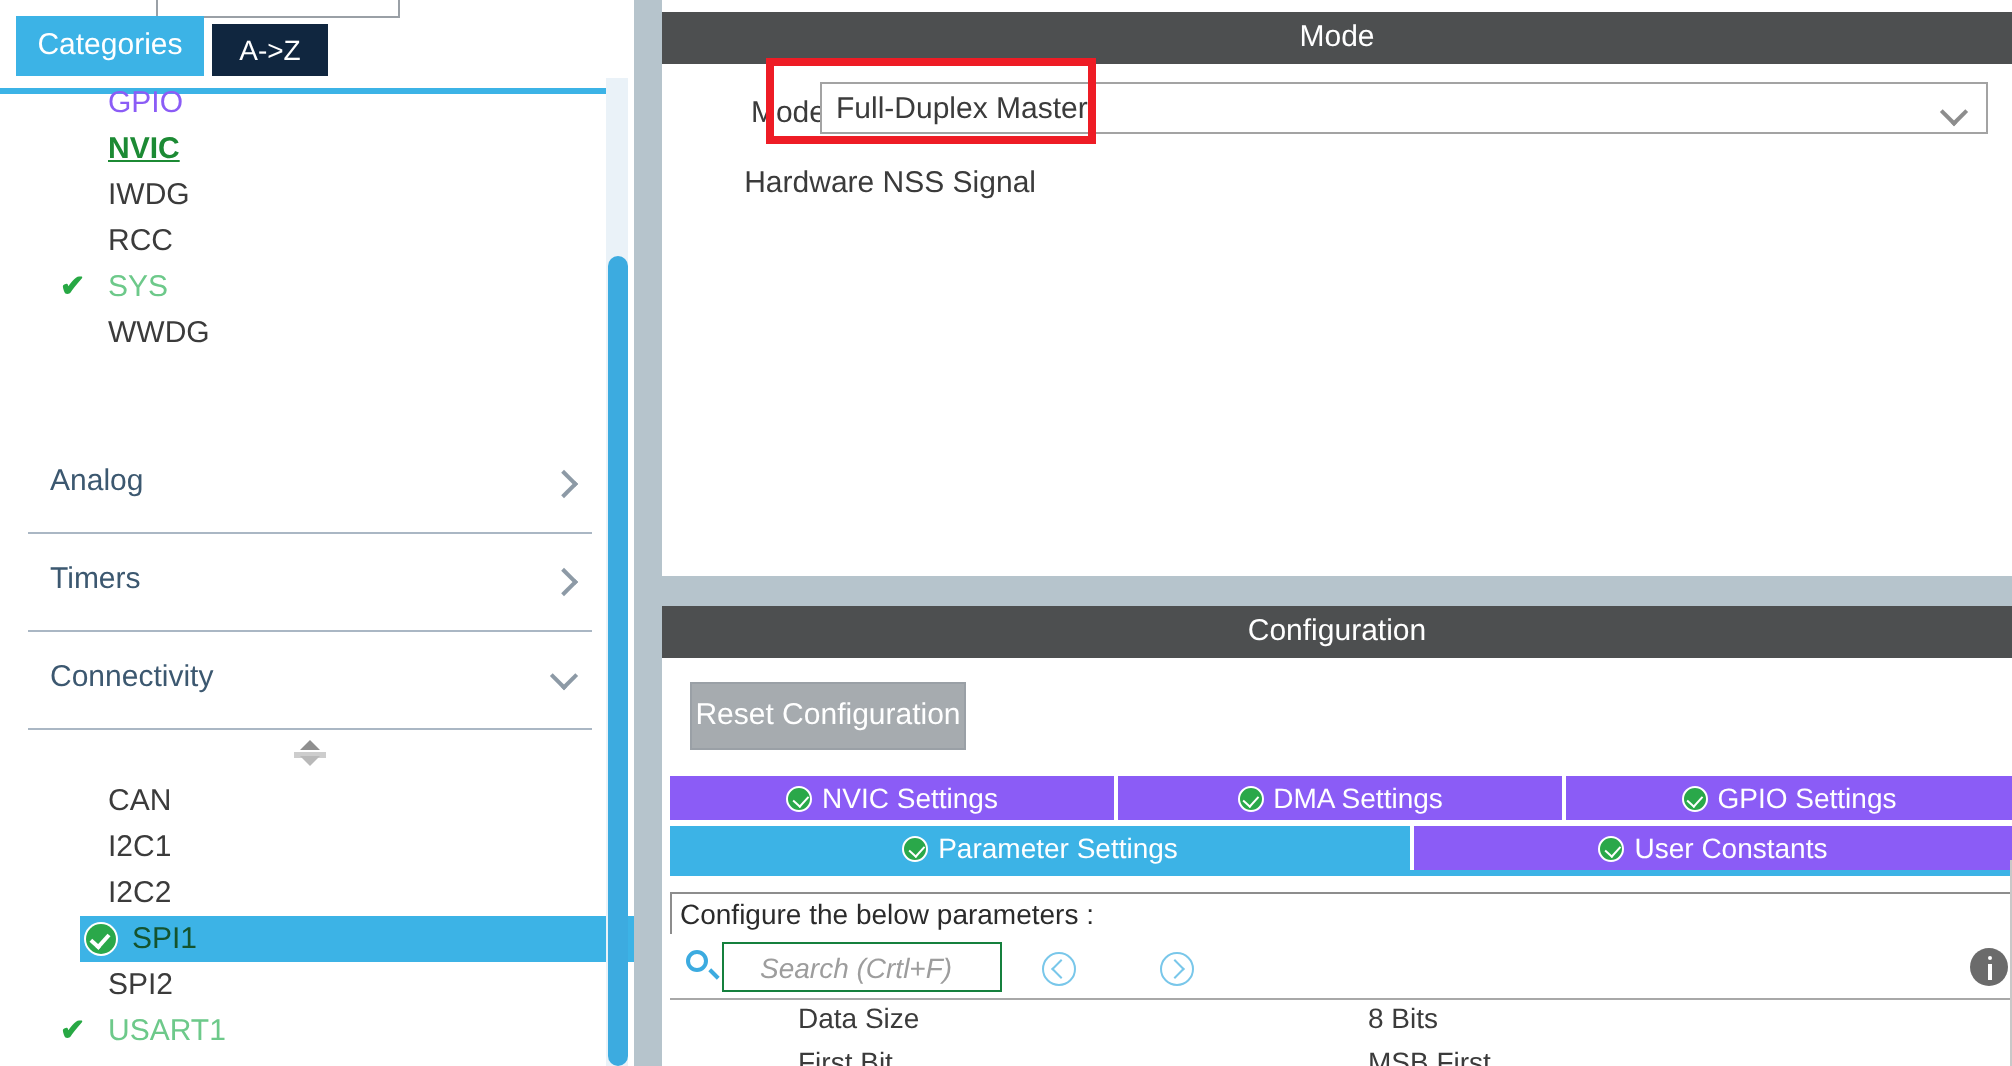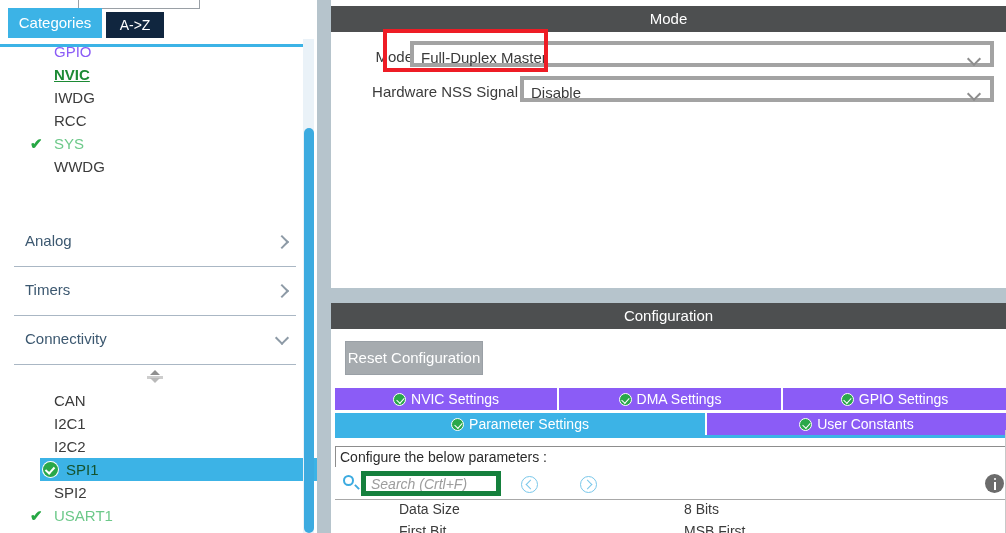--- a/index.html
+++ b/index.html
@@ -111,21 +111,21 @@
   .panel-header {
     position: absolute; left: 0; width: 675px; height: 26px;
     background: #4d4f50; color: #ffffff;
     font-size: 15px; line-height: 26px; text-align: center;
   }
 
   .field-label {
     position: absolute; font-size: 15px; color: #3b3b3b; text-align: right;
   }
   .combo {
-    position: absolute; height: 26px; border: 4px solid #a3a3a3; background: #ffffff;
+    position: absolute; height: 26px; border: 1px solid #a3a3a3; background: #ffffff;
   }
   .combo .val {
     position: absolute; left: 7px; top: 0; height: 26px; line-height: 26px;
     font-size: 15px; color: #3b3b3b; white-space: nowrap;
   }
   .combo .cb-chev { position: absolute; right: 10px; top: 9px; width: 12px; height: 8px; }
   .combo .cb-chev::before {
     content: ""; position: absolute; left: 1px; top: 0; width: 8px; height: 8px;
     border: solid #8d8d8d; border-width: 0 2px 2px 0; transform: rotate(45deg);
   }
@@ -175,23 +175,23 @@
   .mag {
     position: absolute; left: 8px; top: 8px; width: 11px; height: 11px;
     border: 2px solid #3cabe0; border-radius: 50%;
   }
   .mag::after {
     content: ""; position: absolute; left: 9px; top: 9px; width: 6px; height: 2px;
     background: #3cabe0; transform: rotate(45deg);
   }
   .search-input {
     position: absolute; left: 26px; top: 4px; width: 140px; height: 25px;
-    border: 5px solid #15803d; background: #ffffff;
+    border: 1px solid #15803d; background: #ffffff;
     font-family: "Liberation Sans", sans-serif; font-size: 14px;
-    font-style: italic; color: #9d9d9d; padding-left: 5px;
+    font-style: italic; color: #9d9d9d; padding-left: 18px;
   }
   .search-input::placeholder { color: #9d9d9d; font-style: italic; }
   .navbtn {
     position: absolute; top: 9px; width: 17px; height: 17px;
     border: 1.5px solid #79c7ea; border-radius: 50%;
   }
   .navbtn::before {
     content: ""; position: absolute; top: 4px; width: 6px; height: 6px;
     border: solid #79c7ea; border-width: 1.5px 1.5px 0 0;
   }
@@ -302,24 +302,20 @@
 
     <div class="panel-header" style="top:6px">Mode</div>
 
     <div class="field-label" style="left:12px; top:48px; width:70px;">Mode</div>
     <div class="combo" style="left:79px; top:41px; width:584px;">
       <span class="val">Full-Duplex Master</span>
       <span class="cb-chev"></span>
     </div>
 
     <div class="field-label" style="left:12px; top:83px; width:175px;">Hardware NSS Signal</div>
-    <div class="combo" style="left:189px; top:76px; width:474px;">
-      <span class="val">Disable</span>
-      <span class="cb-chev"></span>
-    </div>
 
     <div class="redbox"></div>
 
     <div class="panel-gap"></div>
 
     <div class="panel-header" style="top:303px">Configuration</div>
 
     <div class="reset-btn">Reset Configuration</div>
 
     <div class="tabrow" style="top:388px">

